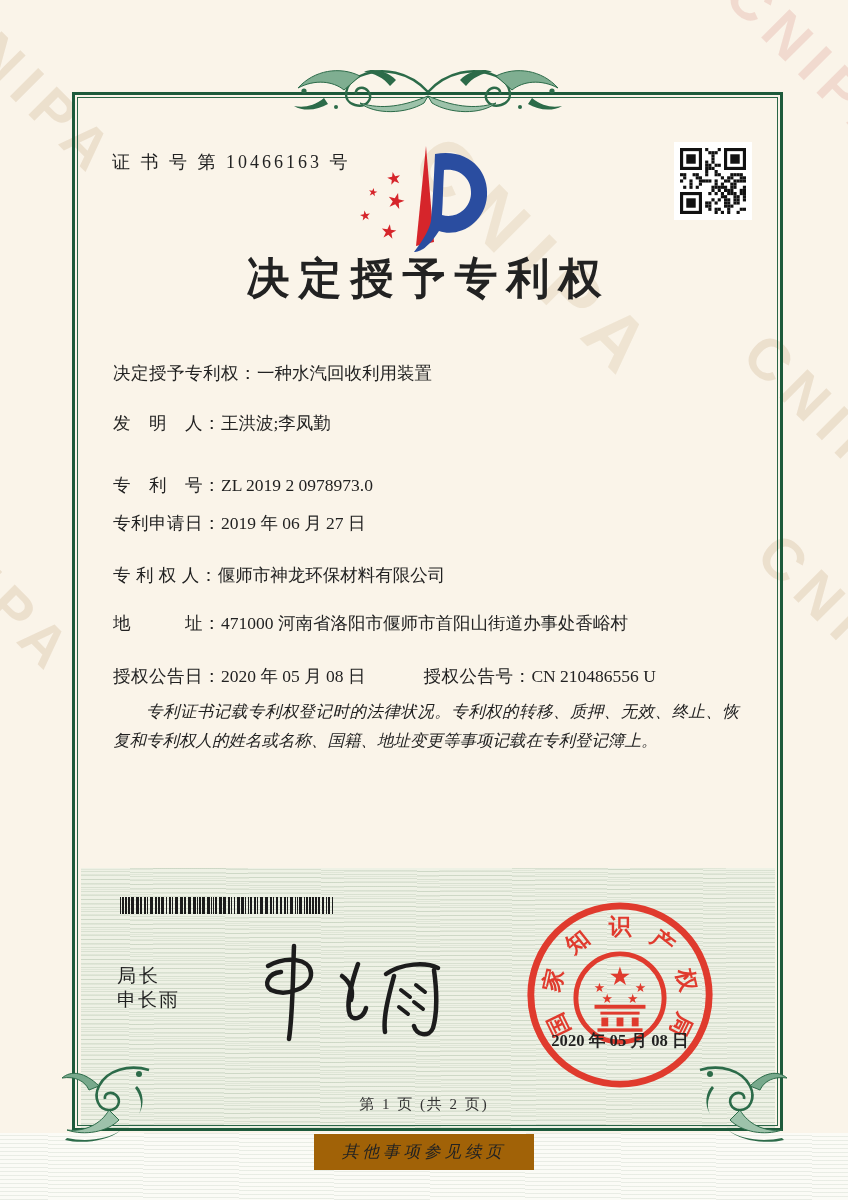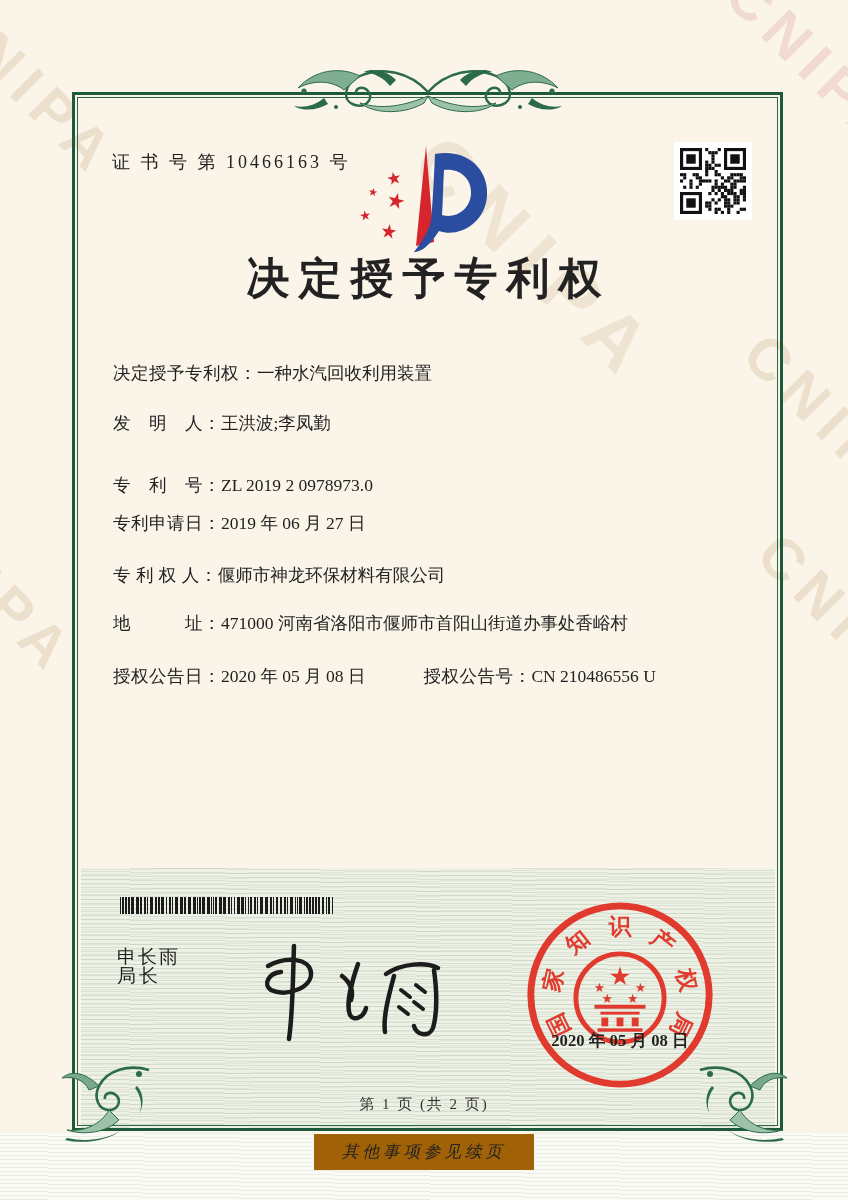--- a/index.html
+++ b/index.html
@@ -49,21 +49,21 @@
     left:113px;top:698px;width:626px;font-size:16.5px;line-height:28.5px;
     font-style:italic;text-align:justify;
   }
   .body-text p{margin:0;text-indent:33px}
   
   .barcode{left:120px;top:897px;width:216px;height:17px;display:flex;align-items:stretch}
   .barcode i{display:block;height:100%}
   .barcode .b{background:#1b1b1b}
   
   .signer-title{left:117px;top:963px;font-size:19px;letter-spacing:3px;font-family:"Liberation Sans","DejaVu Sans",sans-serif;color:#1f1f1f}
-  .signer-name{left:117px;top:944px;font-size:19px;letter-spacing:2px;font-family:"Liberation Sans","DejaVu Sans",sans-serif;color:#1f1f1f}
+  .signer-name{left:117px;top:987px;font-size:19px;letter-spacing:2px;font-family:"Liberation Sans","DejaVu Sans",sans-serif;color:#1f1f1f}
   .signature{left:238px;top:940px}
   
   .seal{left:522px;top:897px;opacity:.96}
   
   .page-footer{left:0;top:1095px;width:848px;text-align:center;font-size:15px;letter-spacing:2px;color:#333}
   .note-box{
     left:0;top:1134px;width:848px;text-align:center;
   }
   .note-box span{
     display:inline-block;background:#a16207;padding:7px 28px;
@@ -295,20 +295,21 @@
   <span class="lab">专 利 权 人：</span><span>偃师市神龙环保材料有限公司</span>
 </div>
 <div class="abs frow" style="top:611px">
   <span class="lab">地　　　址：</span><span>471000 河南省洛阳市偃师市首阳山街道办事处香峪村</span>
 </div>
 <div class="abs frow" style="top:664px">
   <span class="lab">授权公告日：</span><span>2020 年 05 月 08 日</span><span class="lab grant-no">授权公告号：</span><span>CN 210486556 U</span>
 </div>
 
 <div class="abs body-text">
+  <p>专利证书记载专利权登记时的法律状况。专利权的转移、质押、无效、终止、恢复和专利权人的姓名或名称、国籍、地址变更等事项记载在专利登记簿上。</p>
 </div>
 
 <div class="abs barcode" id="barcode">
     <i class="b" style="width: 1px;"></i>
     <i style="width: 1px;"></i>
     <i class="b" style="width: 2px;"></i>
     <i style="width: 1px;"></i>
     <i class="b" style="width: 2px;"></i>
     <i style="width: 1px;"></i>
     <i class="b" style="width: 2px;"></i>

